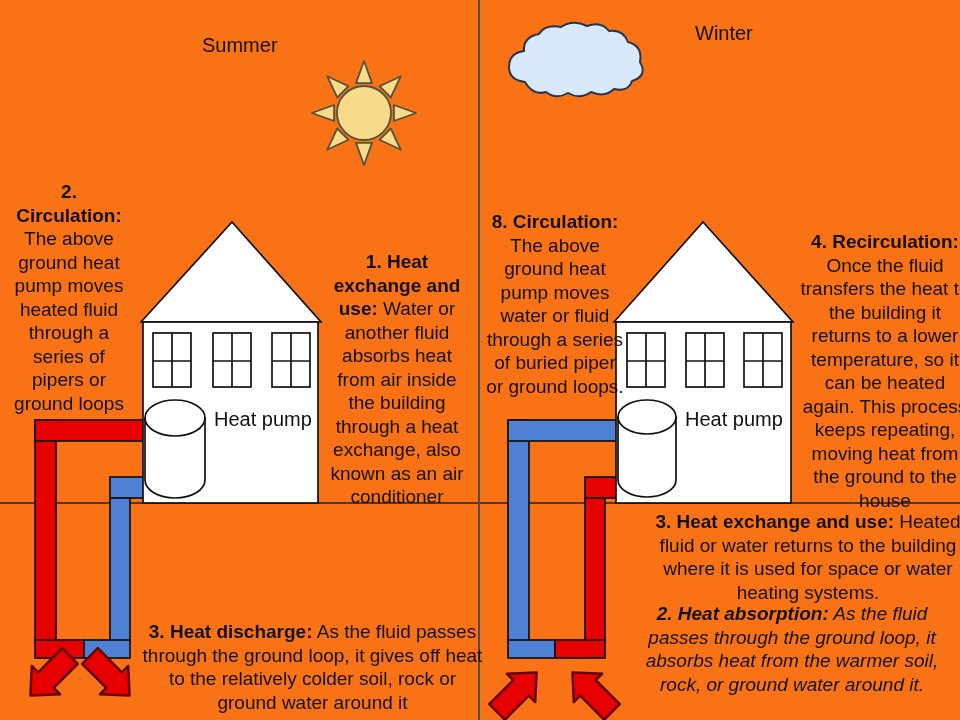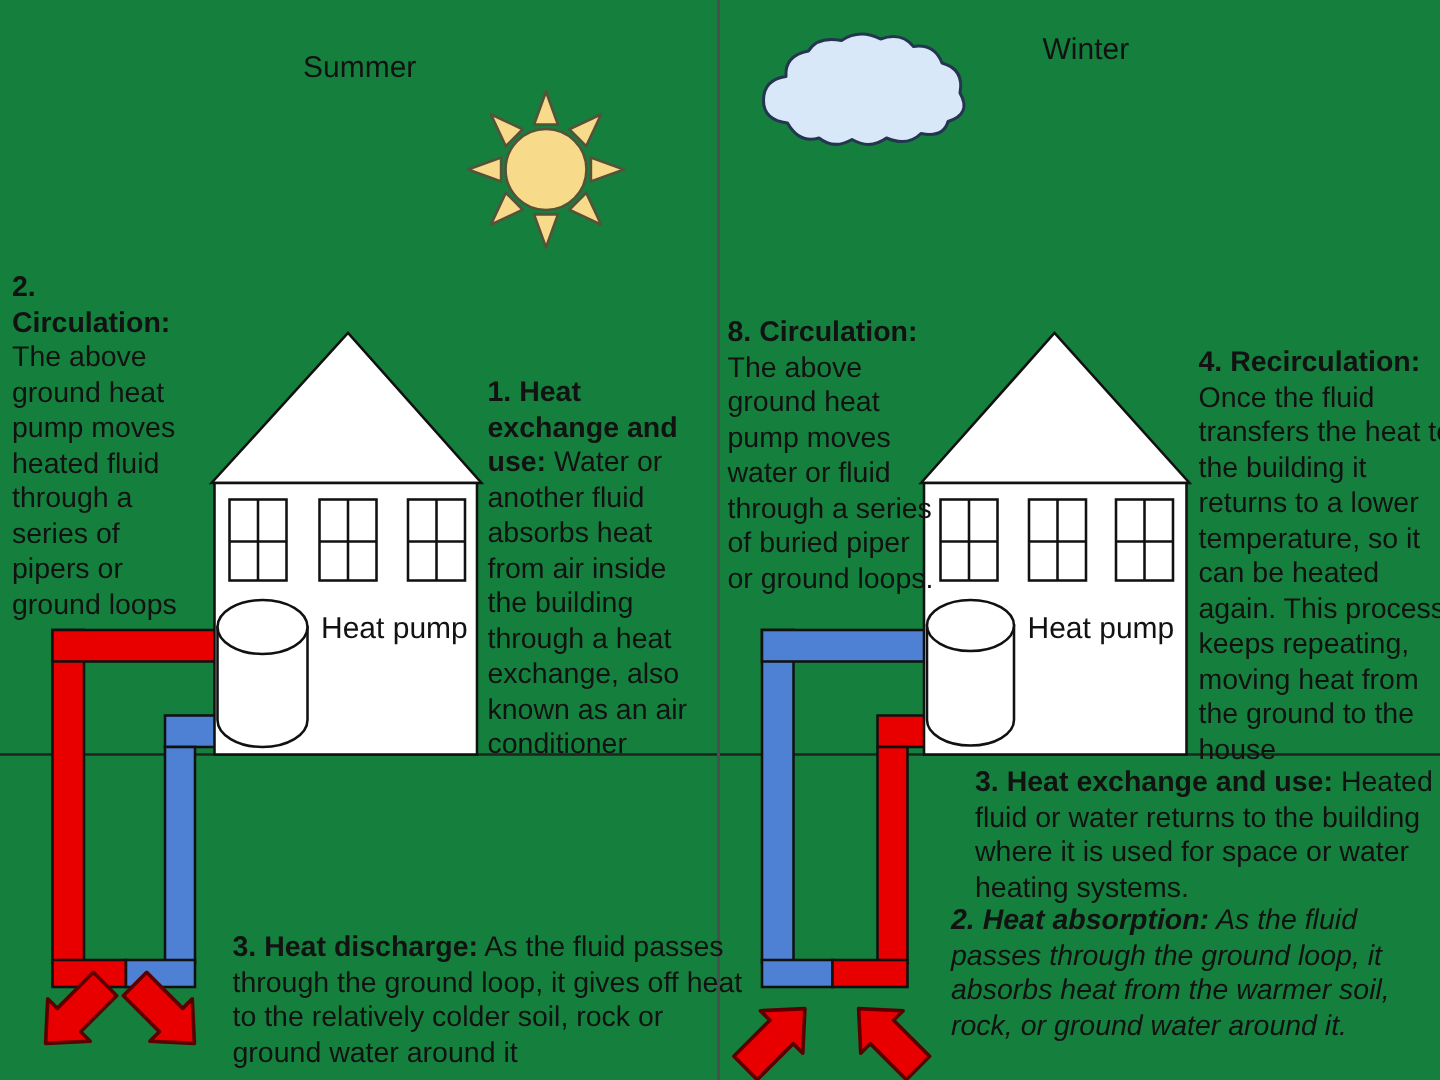--- a/index.html
+++ b/index.html
@@ -1,18 +1,18 @@
 <!DOCTYPE html>
 <html><head>
 <meta charset="utf-8">
 <style>
   html,body{margin:0;padding:0;background:#fff;}
   #canvas{
-    position:relative;width:960px;height:720px;background:#15803d;
-    overflow:hidden;font-family:"Liberation Sans",sans-serif;color:#111;
+    position:relative;width:960px;height:720px;background:#f97316;
+    overflow:hidden;font-family:"Liberation Sans",sans-serif;color:#111;text-align:center;
   }
   .txt{position:absolute;font-size:19px;line-height:23.5px;color:#121212;}
   .txt .h{font-weight:bold;}
   .title{position:absolute;font-size:20px;color:#121212;}
   .pumplabel{position:absolute;font-size:20px;color:#121212;white-space:nowrap;}
   svg{position:absolute;top:0;left:0;}
 </style>
 </head>
 <body>
 
@@ -108,21 +108,21 @@
   <div class="pumplabel" style="left:685px;top:408px;">Heat pump</div>
 
   <div class="txt" style="left:8px;top:180px;width:122px;">
     <span class="h">2. Circulation:</span>
     <span>The above ground heat pump moves heated fluid through a series of pipers or ground loops</span>
   </div>
   <div class="txt" style="left:325px;top:250px;width:144px;">
     <span class="h">1. Heat exchange and use:</span>
     <span>Water or another fluid absorbs heat from air inside the building through a heat exchange, also known as an air conditioner</span>
   </div>
-  <div class="txt" style="left:155px;top:620px;width:345px;">
+  <div class="txt" style="left:140px;top:620px;width:345px;">
     <span class="h">3. Heat discharge:</span>
     <span>As the fluid passes through the ground loop, it gives off heat to the relatively colder soil, rock or ground water around it</span>
   </div>
 
   <div class="txt" style="left:485px;top:210px;width:140px;">
     <span class="h">8. Circulation:</span>
     <span>The above ground heat pump moves water or fluid through a series of buried piper or ground loops.</span>
   </div>
   <div class="txt" style="left:799px;top:230px;width:172px;">
     <span class="h">4. Recirculation:</span>

